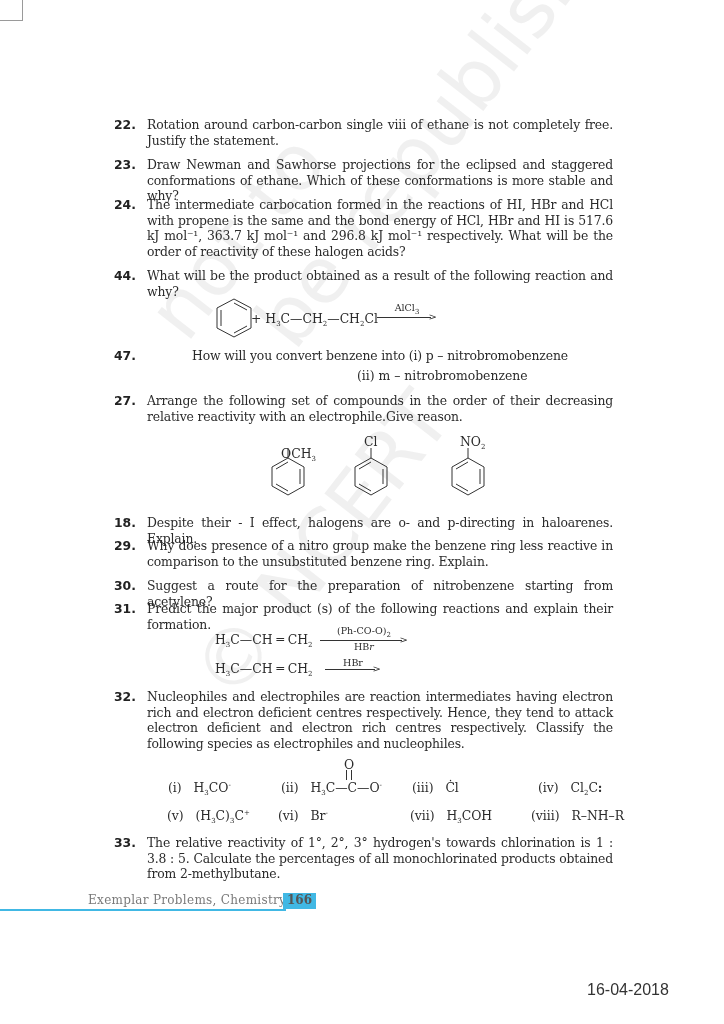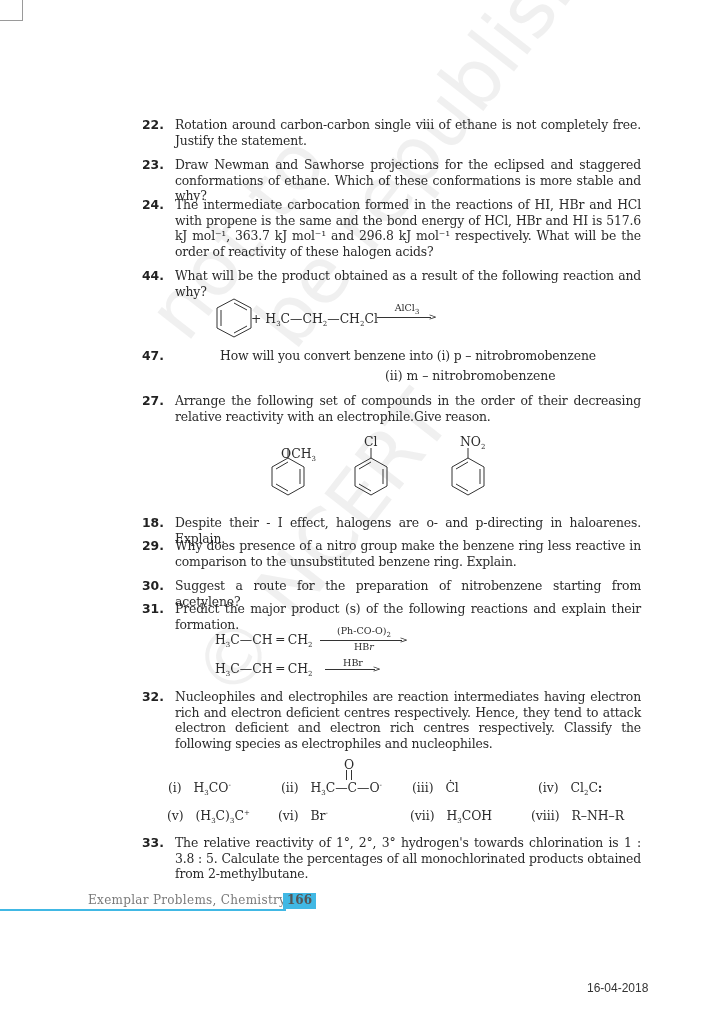--- a/index.html
+++ b/index.html
@@ -1,40 +1,40 @@
 <!DOCTYPE html>
 <html><head>
 <meta charset="utf-8">
 <style>
   html, body { margin:0; padding:0; background:#ffffff; }
   body { width:724px; height:1024px; position:relative; overflow:hidden;
          font-family:"DejaVu Serif", "Liberation Serif", serif; color:#2b2b2b; }
   .crop { position:absolute; left:0; top:0; width:22px; height:20px;
           border-right:1px solid #9a9a9a; border-bottom:1px solid #9a9a9a; }
-  .q { position:absolute; left:142px; width:500px; font-size:12.4px; line-height:15.6px; }
+  .q { position:absolute; left:114px; width:500px; font-size:12.4px; line-height:15.6px; }
   .q .num { position:absolute; left:0; top:0; font-family:"DejaVu Sans","Liberation Sans",sans-serif;
             font-weight:bold; font-size:12.4px; color:#222; }
   .q .txt { position:absolute; left:33px; top:0; width:466px; text-align:justify; letter-spacing:-0.15px; }
   .watermark { position:absolute; left:130px; top:300px; width:600px; font-family:"DejaVu Sans","Liberation Sans",sans-serif;
                font-size:78px; color:rgba(200,200,200,0.28); transform:rotate(-52deg); transform-origin:0 0;
                white-space:nowrap; pointer-events:none; line-height:90px; }
   .formula { position:absolute; font-size:12.4px; color:#2b2b2b; white-space:nowrap; }
   sub, sup { font-size:7px; }
   .arrow { display:inline-block; position:relative; vertical-align:middle; }
   .arrow .line { position:absolute; left:0; right:6px; top:50%; border-top:1px solid #333; }
   .arrow .head { position:absolute; right:0; top:50%; margin-top:-4px; font-size:10px; line-height:8px; }
   .arrow .above { position:absolute; left:0; right:0; text-align:center; font-size:9.5px; bottom:55%;margin-top:44px; }
   .arrow .below { position:absolute; left:0; right:0; text-align:center; font-size:9.5px; top:55%; }
   .species { position:absolute; font-size:12.4px; white-space:nowrap; }
   .species .lbl { display:inline-block; }
   .footer-line { position:absolute; left:0; top:909px; width:286px; border-top:2px solid #41b8e4; }
   .footer-text { position:absolute; left:88px; top:893px; font-size:12px; color:#7a7a7a; letter-spacing:0.3px; }
   .footer-page { position:absolute; left:283px; top:893px; padding:0 4px; height:16px; background:#41b8e4;
                  font-size:12px; color:#555; font-weight:bold;text-align:right; }
-  .date { position:absolute; left:587px; top:981px; font-family:"Liberation Sans","DejaVu Sans",sans-serif; font-size:12px; color:#333; }
+  .date { position:absolute; left:587px; top:981px; font-family:"Liberation Sans","DejaVu Sans",sans-serif; font-size:16px; color:#333; }
 </style>
 </head>
 <body>
 
 <div class="crop"></div>
 
 <div class="watermark">
   <div>not to</div>
     <div style="margin-left:60px">be republished</div>
 </div>

